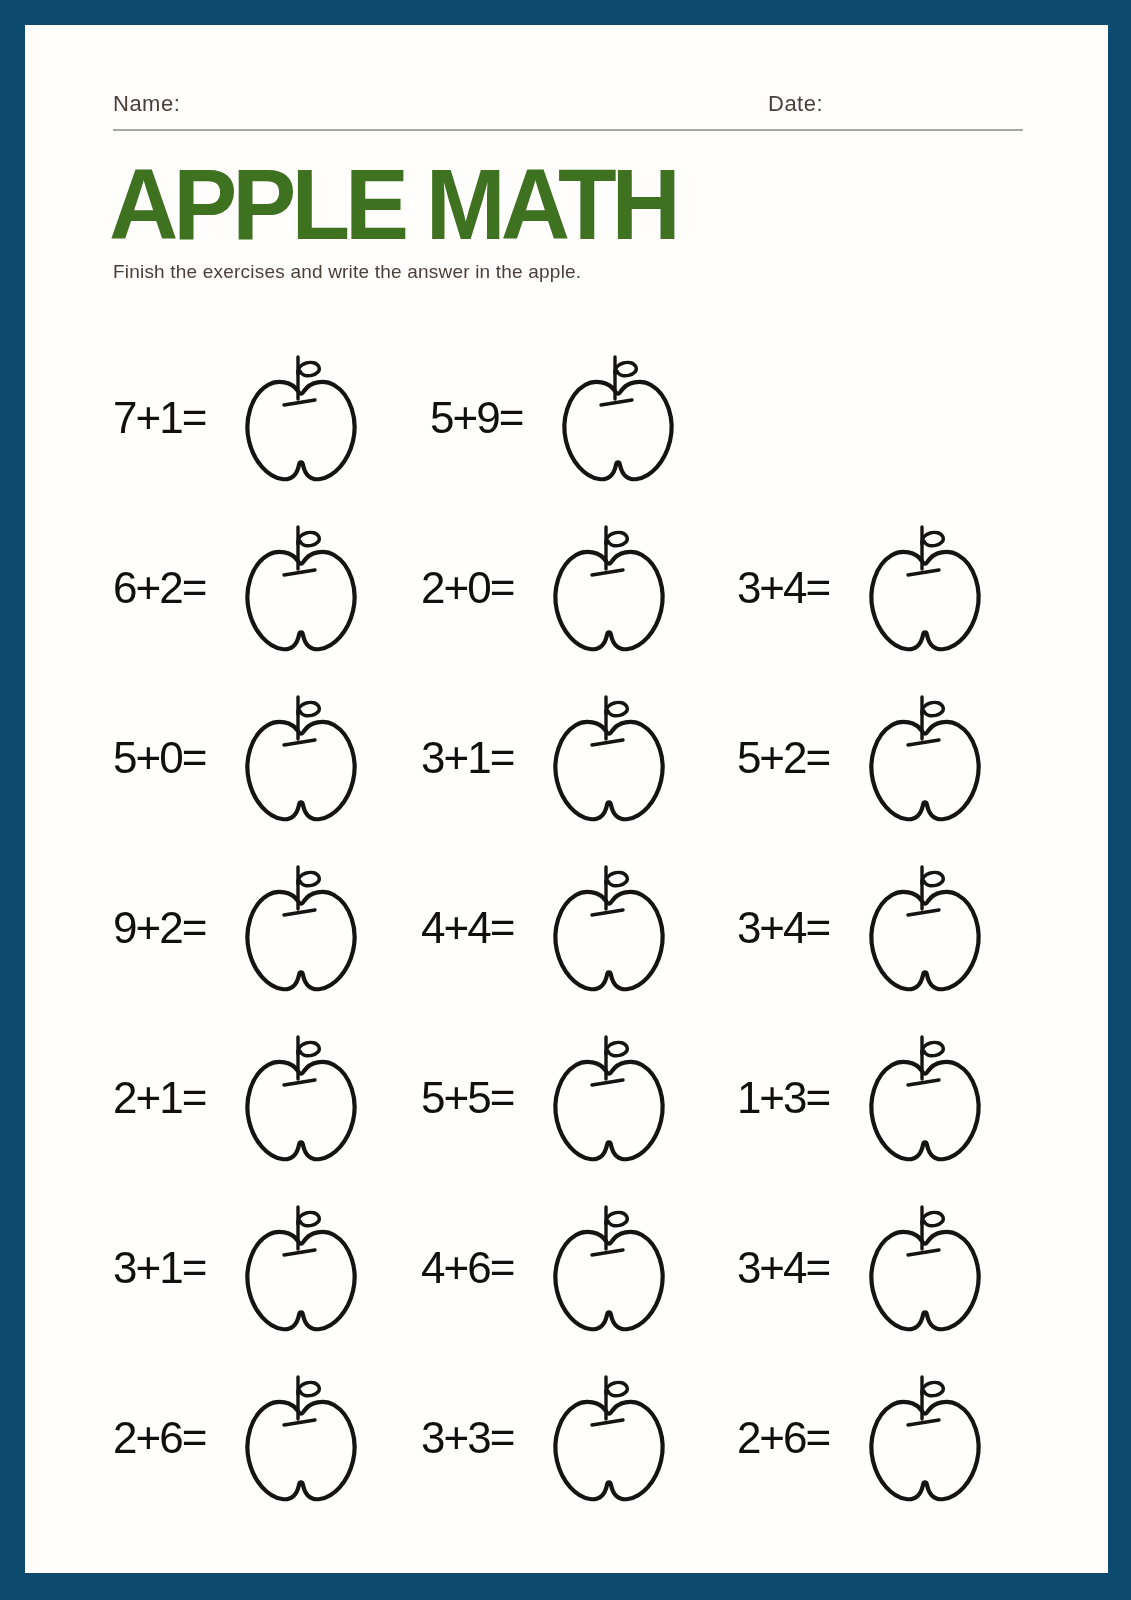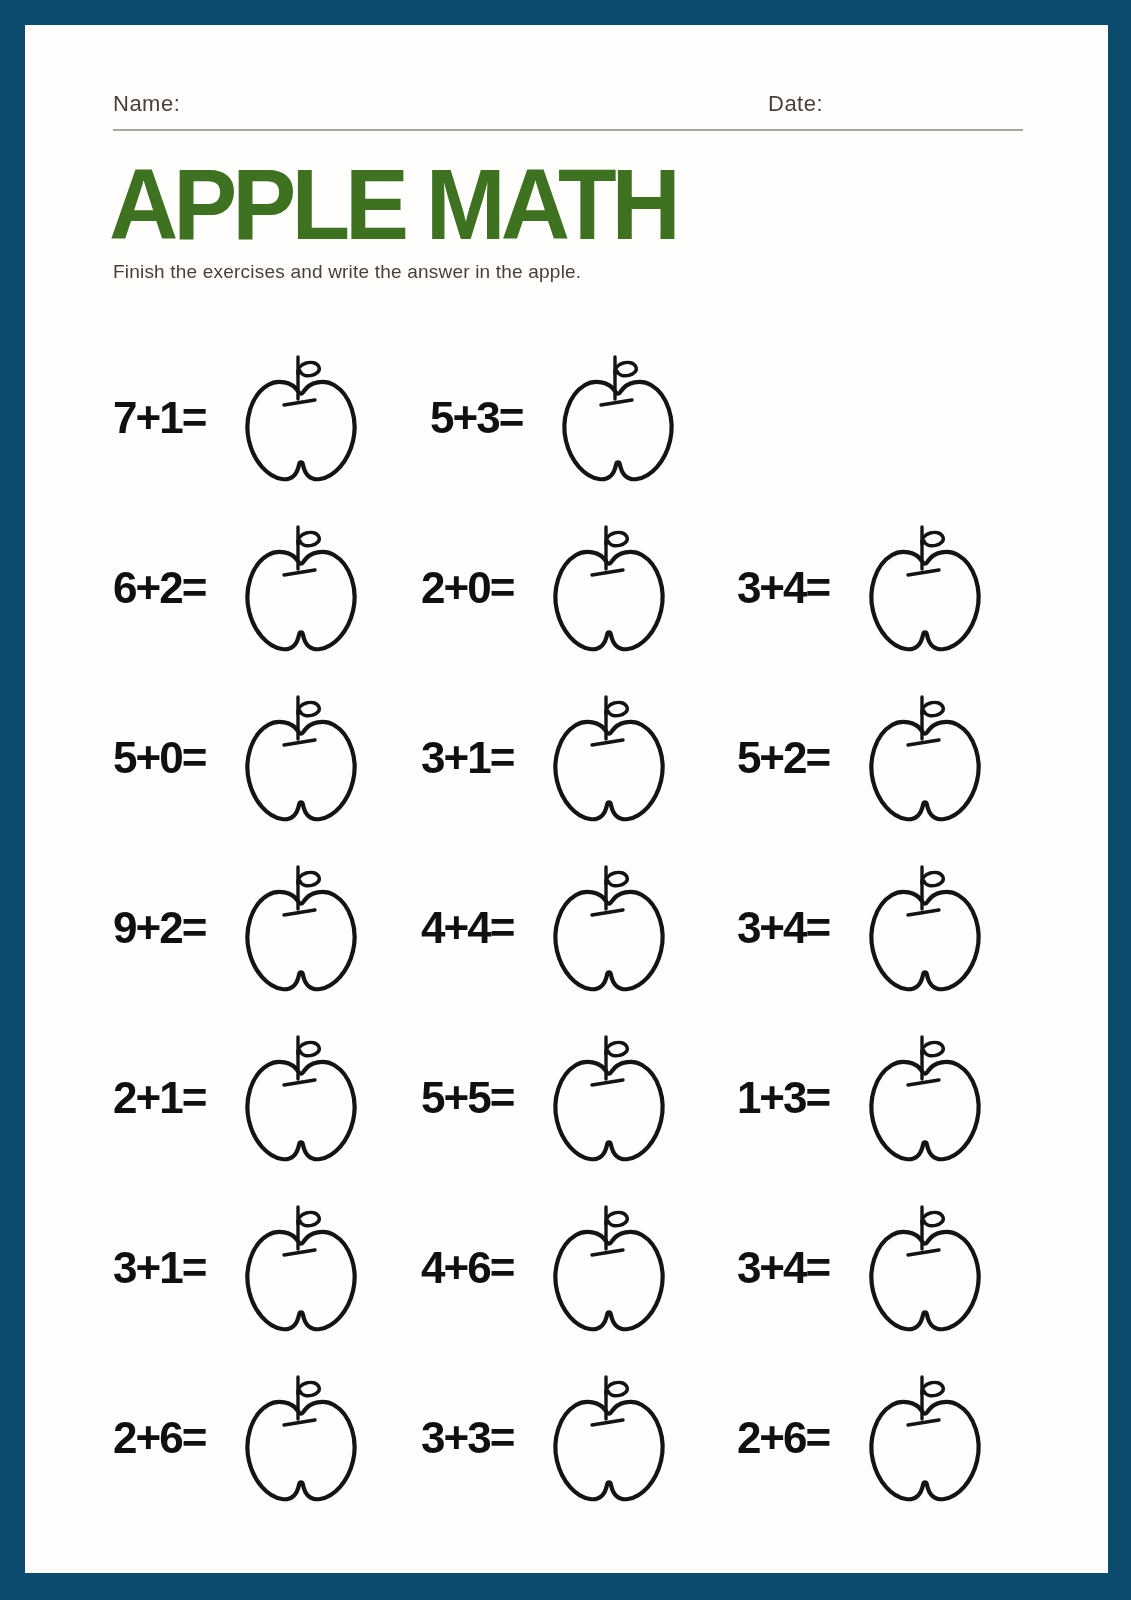--- a/index.html
+++ b/index.html
@@ -41,21 +41,21 @@
   }
   
   .grid { position:absolute; left:88px; top:308px; right:30px; }
   .row { display:flex; height:170px; }
   .cell { display:flex; align-items:center; }
   .col0 { width:317px; }
   .col1 { width:325px; }
   .col2 { width:351px; }
   .prob {
     width:125px;
-    font-size:44px; font-weight:700; letter-spacing:-2px;
+    font-size:44px; font-weight:400; letter-spacing:-2px;
     color:#101010;
   }
   .apple { width:126px; height:132px; flex:0 0 auto; }
   .hidden-defs { position:absolute; width:0; height:0; overflow:hidden; }
 </style>
 </head>
 <body>
 
 <svg class="hidden-defs" aria-hidden="true">
   <defs>
@@ -94,21 +94,21 @@
     <div class="grid">
 
       <div class="row">
         <div class="cell col0">
           <span class="prob">7+1=</span>
           <svg class="apple">
               <use href="#apple-shape"></use>
             </svg>
         </div>
         <div class="cell col2">
-          <span class="prob">5+3=</span>
+          <span class="prob">5+9=</span>
           <svg class="apple">
               <use href="#apple-shape"></use>
             </svg>
         </div>
       </div>
 
       <div class="row">
         <div class="cell col0">
           <span class="prob">6+2=</span>
           <svg class="apple">

